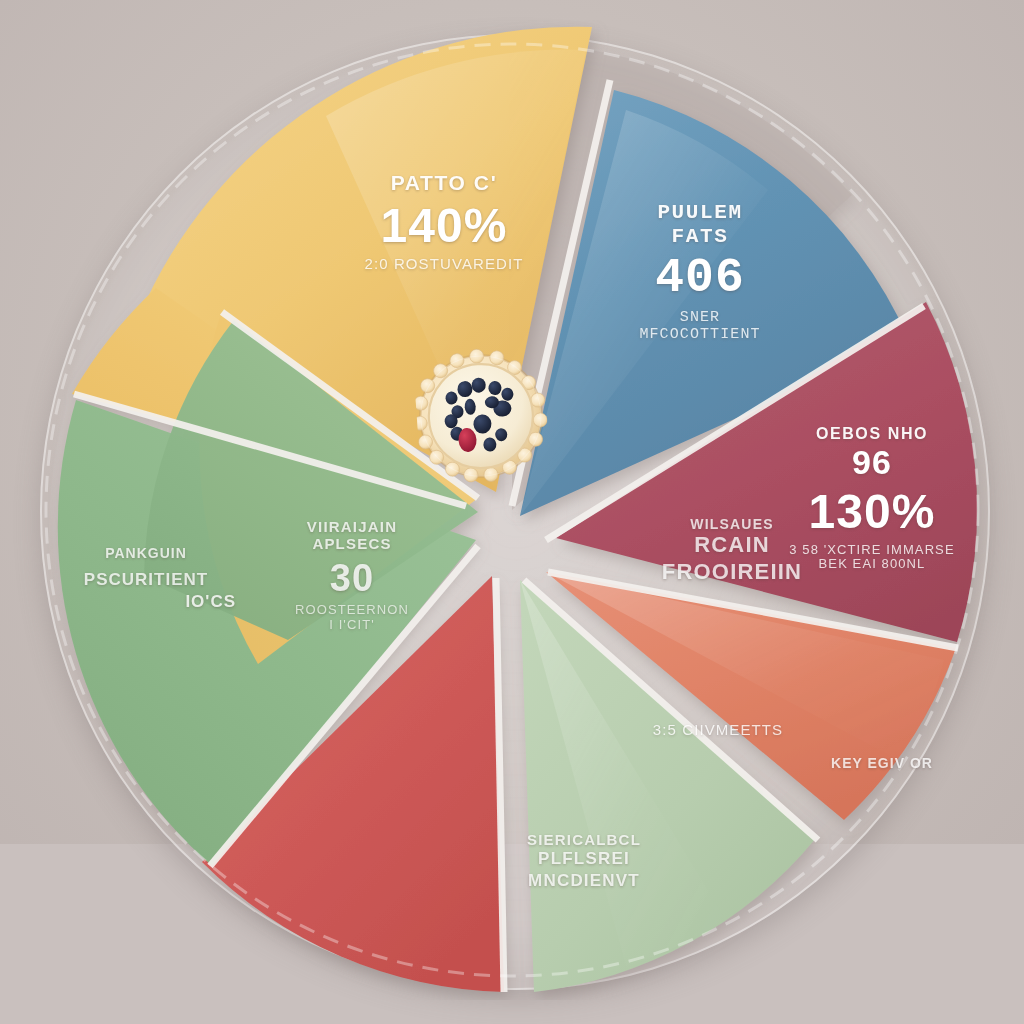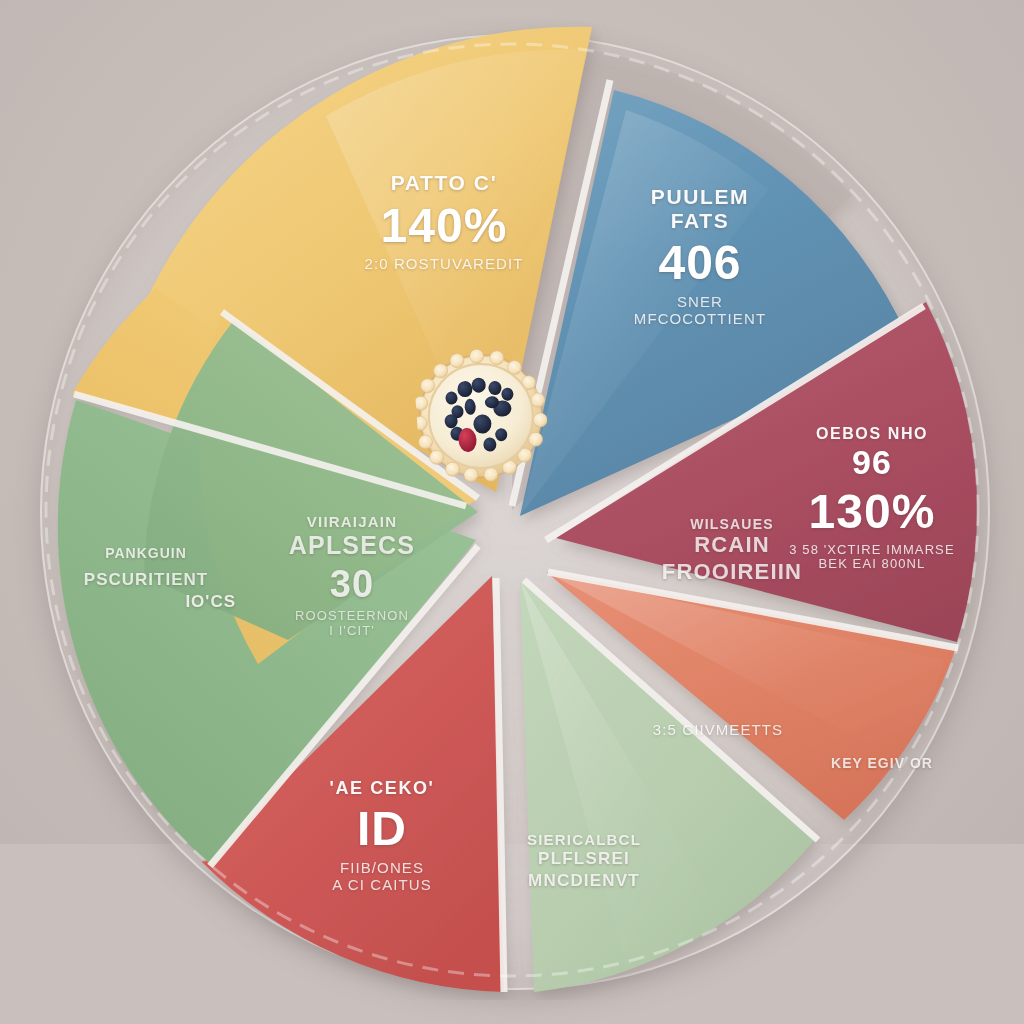--- a/index.html
+++ b/index.html
@@ -286,21 +286,21 @@
       <circle cx="64" cy="72" r="60" fill="none" stroke="rgba(255,255,255,0.25)" stroke-width="1"></circle>
     </svg>
   </div>
 
   <div class="label" style="left:444px; top:222px;">
     <div class="l-name">PATTO C'</div>
     <div class="l-value">140%</div>
     <div class="l-sub">2:0 ROSTUVAREDIT</div>
   </div>
 
-  <div class="label" style="left:700px; top:256px;">
+  <div class="label" style="left:700px; top:272px;font-family:Liberation Mono, monospace;">
     <div class="l-name">PUULEM</div>
     <div class="l-name2">FATS</div>
     <div class="l-value">406</div>
     <div class="l-sub">SNER</div>
     <div class="l-sub">MFCOCOTTIENT</div>
   </div>
 
   <div class="label" style="left:872px; top:498px;">
     <div class="l-name small" style="font-size:16px;">OEBOS NHO</div>
     <div class="l-value" style="font-size:34px;margin:0;">96</div>
@@ -322,30 +322,24 @@
   <div class="label tiny dim" style="left:882px; top:764px; width:130px;">
     <div class="l-name">KEY EGIV OR</div>
   </div>
 
   <div class="label small dim" style="left:584px; top:862px;">
     <div class="l-name" style="font-size:15px;">SIERICALBCL</div>
     <div class="l-name2" style="font-size:17px;">PLFLSREI</div>
     <div class="l-name2" style="font-size:17px;">MNCDIENVT</div>
   </div>
 
-  <div class="label" style="left:382px; top:836px;">
-    <div class="l-name" style="font-size:18px;">'AE CEKO'</div>
-    <div class="l-value">ID</div>
-    <div class="l-sub">FIIB/ONES</div>
-    <div class="l-sub">A CI CAITUS</div>
-  </div>
 
   <div class="label small dim" style="left:352px; top:576px;">
     <div class="l-name" style="font-size:15px;">VIIRAIJAIN</div>
-    <div class="l-name2" style="font-size:25px;">APLSECS</div>
+    <div class="l-name2" style="font-size:15px;">APLSECS</div>
     <div class="l-value" style="font-size:38px;">30</div>
     <div class="l-sub">ROOSTEERNON</div>
     <div class="l-sub">I I'CIT'</div>
   </div>
 
   <div class="label tiny dim" style="left:146px; top:578px; width:180px;">
     <div class="l-name">PANKGUIN</div>
     <div class="l-name2" style="font-size:17px;margin-top:8px;">PSCURITIENT</div>
     <div class="l-value" style="font-size:17px;margin:0;text-align:right;">IO'CS</div>
   </div>

